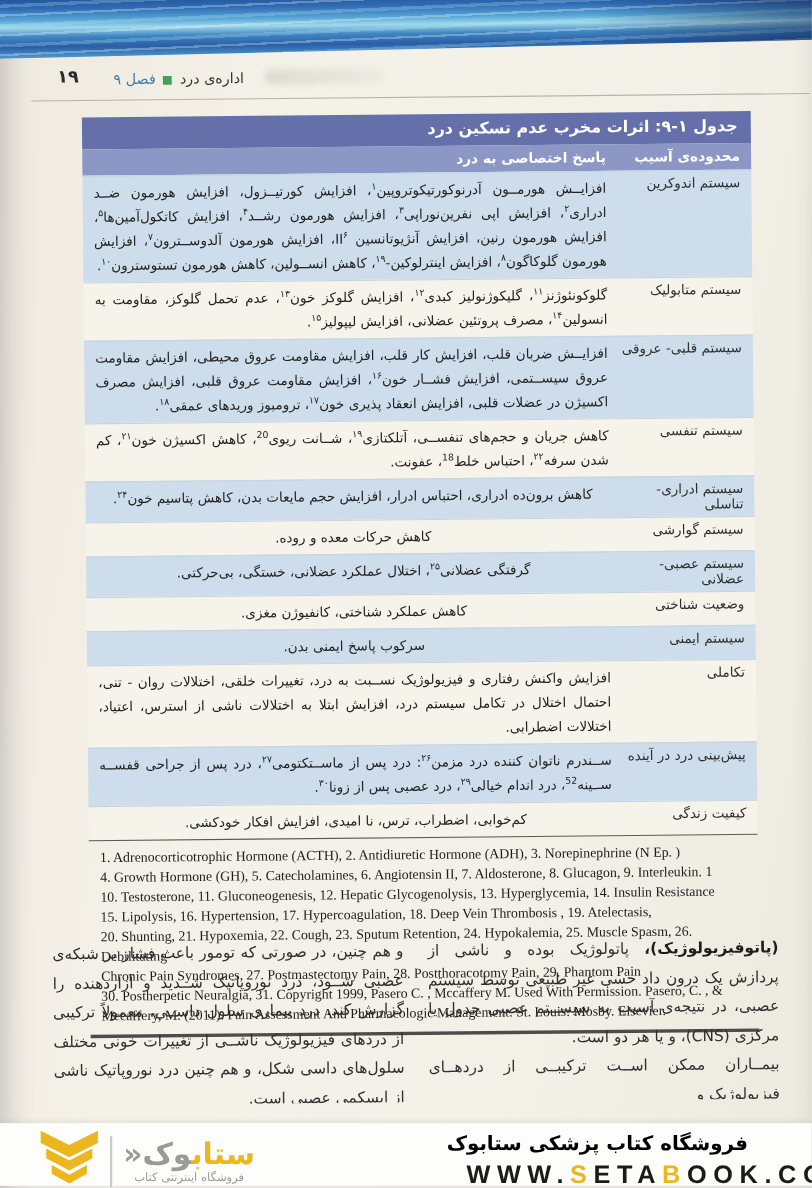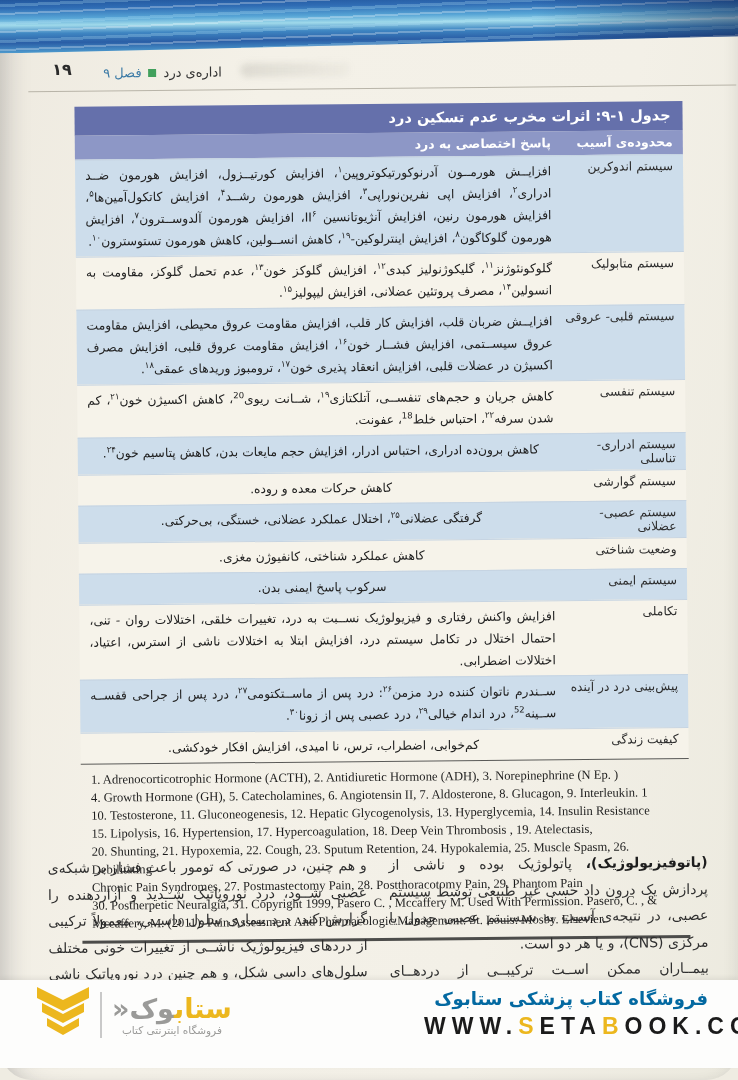--- a/index.html
+++ b/index.html
@@ -6,21 +6,20 @@
   body{
     width:738px;height:1080px;overflow:hidden;position:relative;
     background:#efece2;
     font-family:"DejaVu Sans",sans-serif;
     -webkit-font-smoothing:antialiased;
   }
   .page{
     position:absolute;inset:0;
     background:linear-gradient(100deg,#eeeae0 0%,#f4f1e8 30%,#f3f0e7 70%,#eceadf 100%);
     box-shadow:inset 20px 0 26px -16px rgba(40,40,50,.25), inset -8px 0 18px -10px rgba(40,40,50,.14);
-    border-radius:32px;
   }
   .tilt{
     position:absolute;left:0;right:0;top:0;
     transform:rotate(-0.55deg);
     transform-origin:50% 60px;
   }
   
   .waveband{
     position:absolute;top:-8px;left:-10px;right:-10px;height:58px;
     background:
@@ -88,37 +87,37 @@
   
   .bodycols{
     position:absolute;top:852px;left:40px;width:660px;height:150px;
     direction:rtl;display:flex;gap:22px;overflow:hidden;
   }
   .bcol{width:319px;flex:none;font-size:14px;line-height:26.5px;color:#2f2f2f;text-align:justify;}
   .bcol p{margin:0;}
   .lead{font-weight:bold;color:#1d1d1d;}
   
   .footerbar{
-    position:absolute;left:0;right:0;bottom:12px;height:88px;background:#fdfdfc;
+    position:absolute;left:0;right:0;bottom:2px;height:57px;background:#fdfdfc;
     box-shadow:0 -2px 5px rgba(0,0,0,.07);
   }
   .brand{
     position:absolute;left:36px;top:7px;display:flex;align-items:center;gap:10px;direction:ltr;
   }
   .brand .mark{display:block;}
   .brand .vbar{width:2px;height:46px;background:#c9c9c9;}
   .wordblock{display:flex;flex-direction:column;align-items:center;}
   .wordmark{direction:rtl;font-size:27px;font-weight:bold;line-height:28px;letter-spacing:-1px;}
   .wordmark .yel{color:#ecb71e;}
   .wordmark .gry{color:#9a9a98;}
   .tagline{font-size:10.5px;color:#9a9a98;margin-top:1px;}
   .storeinfo{
     position:absolute;right:30px;top:8px;width:330px;text-align:center;direction:rtl;
   }
-  .storename{font-size:18px;font-weight:600;color:#0369a1;text-align:right;}
+  .storename{font-size:18px;font-weight:600;color:#000000;}
   .url{
     direction:ltr;margin-top:4px;
     font-family:"Liberation Sans",sans-serif;font-size:23px;font-weight:bold;
     letter-spacing:6px;color:#1b1b1b;white-space:nowrap;margin-left:46px;
   }
   .url .yel{color:#ecb71e;}
 </style>
 </head>
 <body>
 

